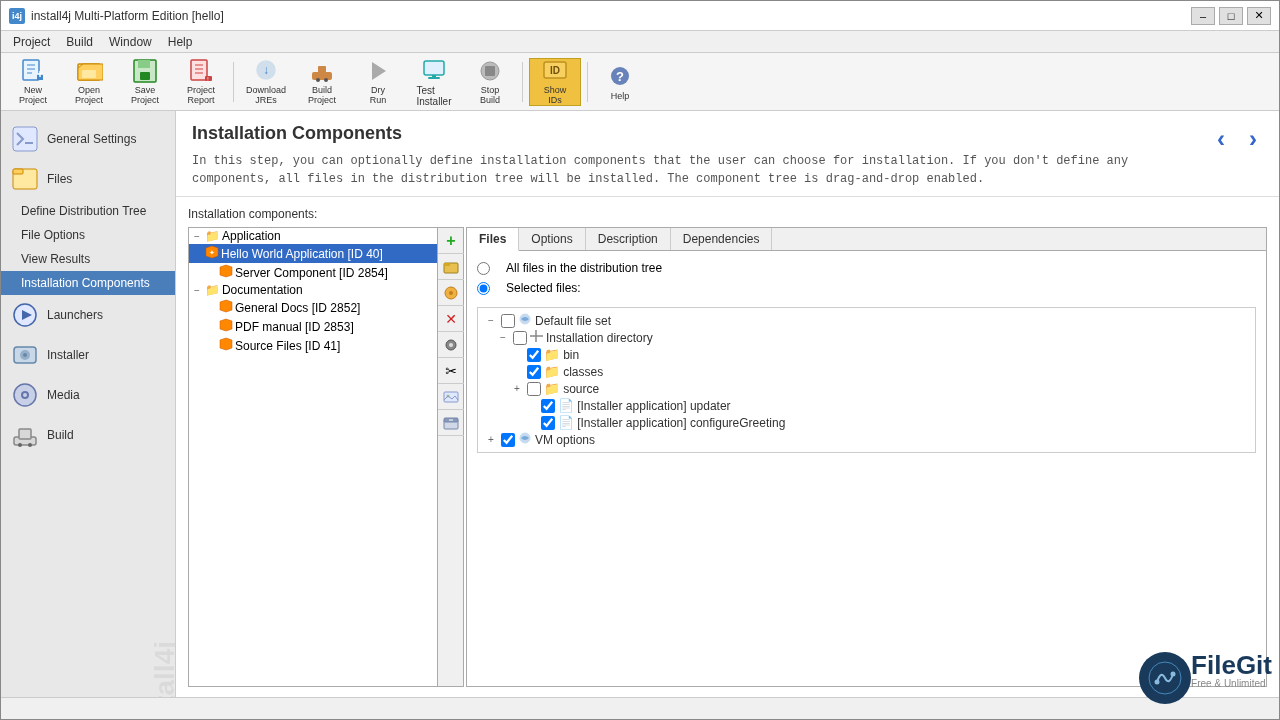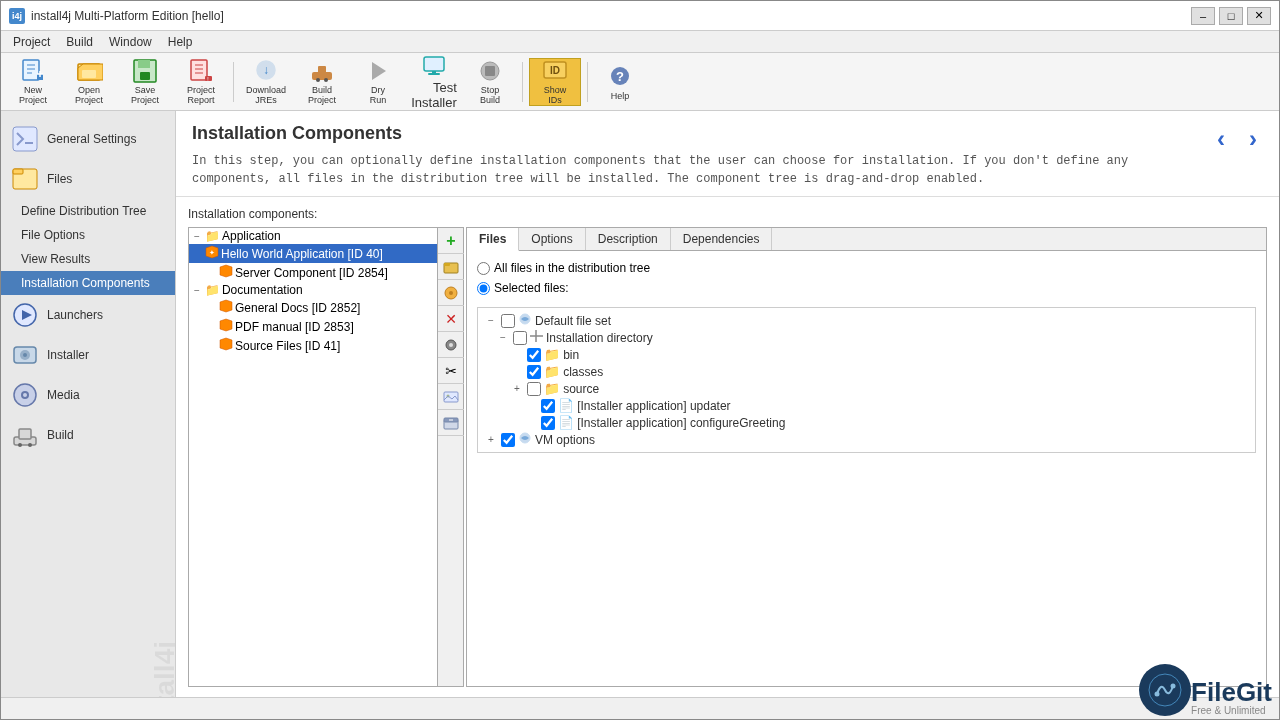--- a/index.html
+++ b/index.html
@@ -54,21 +54,21 @@
     .tree-toolbar { display: flex; flex-direction: column; width: 26px; border-top: 1px solid #aaa; border-right: 1px solid #aaa; border-bottom: 1px solid #aaa; background: #f0f0f0; }
     .tree-toolbar-btn { width: 26px; height: 26px; display: flex; align-items: center; justify-content: center; cursor: pointer; border-bottom: 1px solid #ccc; font-size: 14px; }
 
     
     .detail-panel { flex: 1; border: 1px solid #aaa; background: #fff; display: flex; flex-direction: column; margin-left: 2px; }
     .detail-tabs { display: flex; border-bottom: 1px solid #aaa; background: #f0f0f0; }
     .detail-tab { padding: 4px 12px; cursor: pointer; font-size: 12px; border-right: 1px solid #ccc; color: #333; }
     .detail-tab.active { background: #fff; border-bottom: 1px solid #fff; margin-bottom: -1px; font-weight: bold; }
     .detail-content { padding: 10px; flex: 1; overflow: auto; }
     .radio-group { display: flex; flex-direction: column; gap: 6px; margin-bottom: 12px; }
-    .radio-label { display: flex; align-items: center; gap: 4px; font-size: 12px; cursor: pointer; }
+    .radio-label { display: flex; align-items: center; gap: 16px; font-size: 12px; cursor: pointer; }
 
     
     .file-tree { border: 1px solid #ccc; background: #fff; flex: 1; padding: 4px; overflow: auto; font-size: 12px; }
     .ft-node { display: flex; align-items: center; padding: 1px 0; cursor: pointer; white-space: nowrap; }
     .ft-indent { display: inline-block; }
     .ft-expand { width: 14px; display: inline-flex; align-items: center; justify-content: center; font-size: 10px; color: #666; cursor: pointer; }
     .ft-checkbox { width: 14px; height: 14px; margin: 0 3px; }
     .ft-icon { margin-right: 3px; font-size: 13px; }
     .ft-text { font-size: 12px; color: #333; }
 
@@ -191,21 +191,21 @@
       <span style="font-size:9px;text-align:center;line-height:1.1;">Dry<br>Run</span>
     </div>
     <div class="toolbar-btn">
       <div class="toolbar-btn-icon">
         <svg width="28" height="26" viewBox="0 0 28 26">
             <rect x="4" y="4" width="20" height="14" rx="2" fill="#e0f0ff" stroke="#22aaaa" stroke-width="1.5"></rect>
             <rect x="8" y="20" width="12" height="2" rx="1" fill="#22aaaa"></rect>
             <rect x="12" y="18" width="4" height="4" fill="#22aaaa"></rect>
           </svg>
       </div>
-      <span style="font-size:13px;text-align:right;line-height:1.1;">Test<br>Installer</span>
+      <span style="font-size:10px;text-align:left;line-height:1.1;">Test<br>Installer</span>
     </div>
     <div class="toolbar-btn">
       <div class="toolbar-btn-icon">
         <svg width="28" height="26" viewBox="0 0 28 26">
             <circle cx="14" cy="13" r="9" fill="#bbbbbb" stroke="#999" stroke-width="1"></circle>
             <rect x="9" y="8" width="10" height="10" rx="1" fill="#888"></rect>
           </svg>
       </div>
       <span style="font-size:9px;text-align:center;line-height:1.1;">Stop<br>Build</span>
     </div>
@@ -540,21 +540,21 @@
         </div>
       </div>
     </div>
   </div>
 
   <div class="status-bar">
     <span></span>
   </div>
 </div>
 
-<div style="position:fixed;bottom:4px;right:8px;display:flex;align-items:flex-end;gap:0;z-index:100;">
+<div style="position:fixed;bottom:16px;right:8px;display:flex;align-items:flex-start;gap:0;z-index:100;">
   <div style="width:52px;height:52px;background:#1a3a5c;border-radius:50%;display:flex;align-items:center;justify-content:center;">
     <svg width="36" height="36" viewBox="0 0 36 36">
         <circle cx="18" cy="18" r="16" fill="#1a3a5c" stroke="#4488bb" stroke-width="1"></circle>
         <path d="M10,22 Q14,10 18,18 Q22,26 26,14" stroke="#88bbdd" stroke-width="2" fill="none"></path>
         <circle cx="10" cy="22" r="2.5" fill="#88bbdd"></circle>
         <circle cx="26" cy="14" r="2.5" fill="#88bbdd"></circle>
       </svg>
   </div>
   <div>
     <div style="font-size:26px;font-weight:bold;color:#1a3a5c;line-height:1;">FileGit</div>

